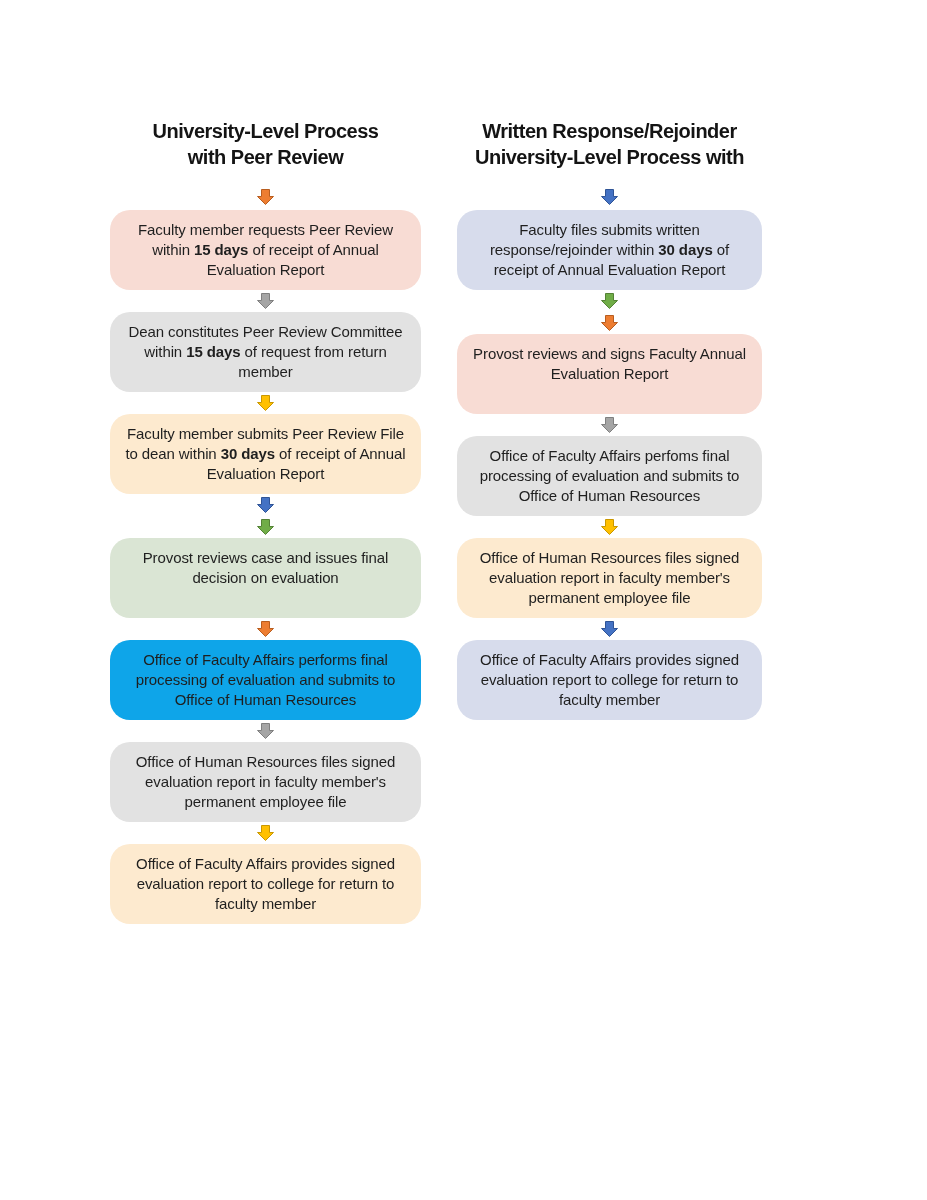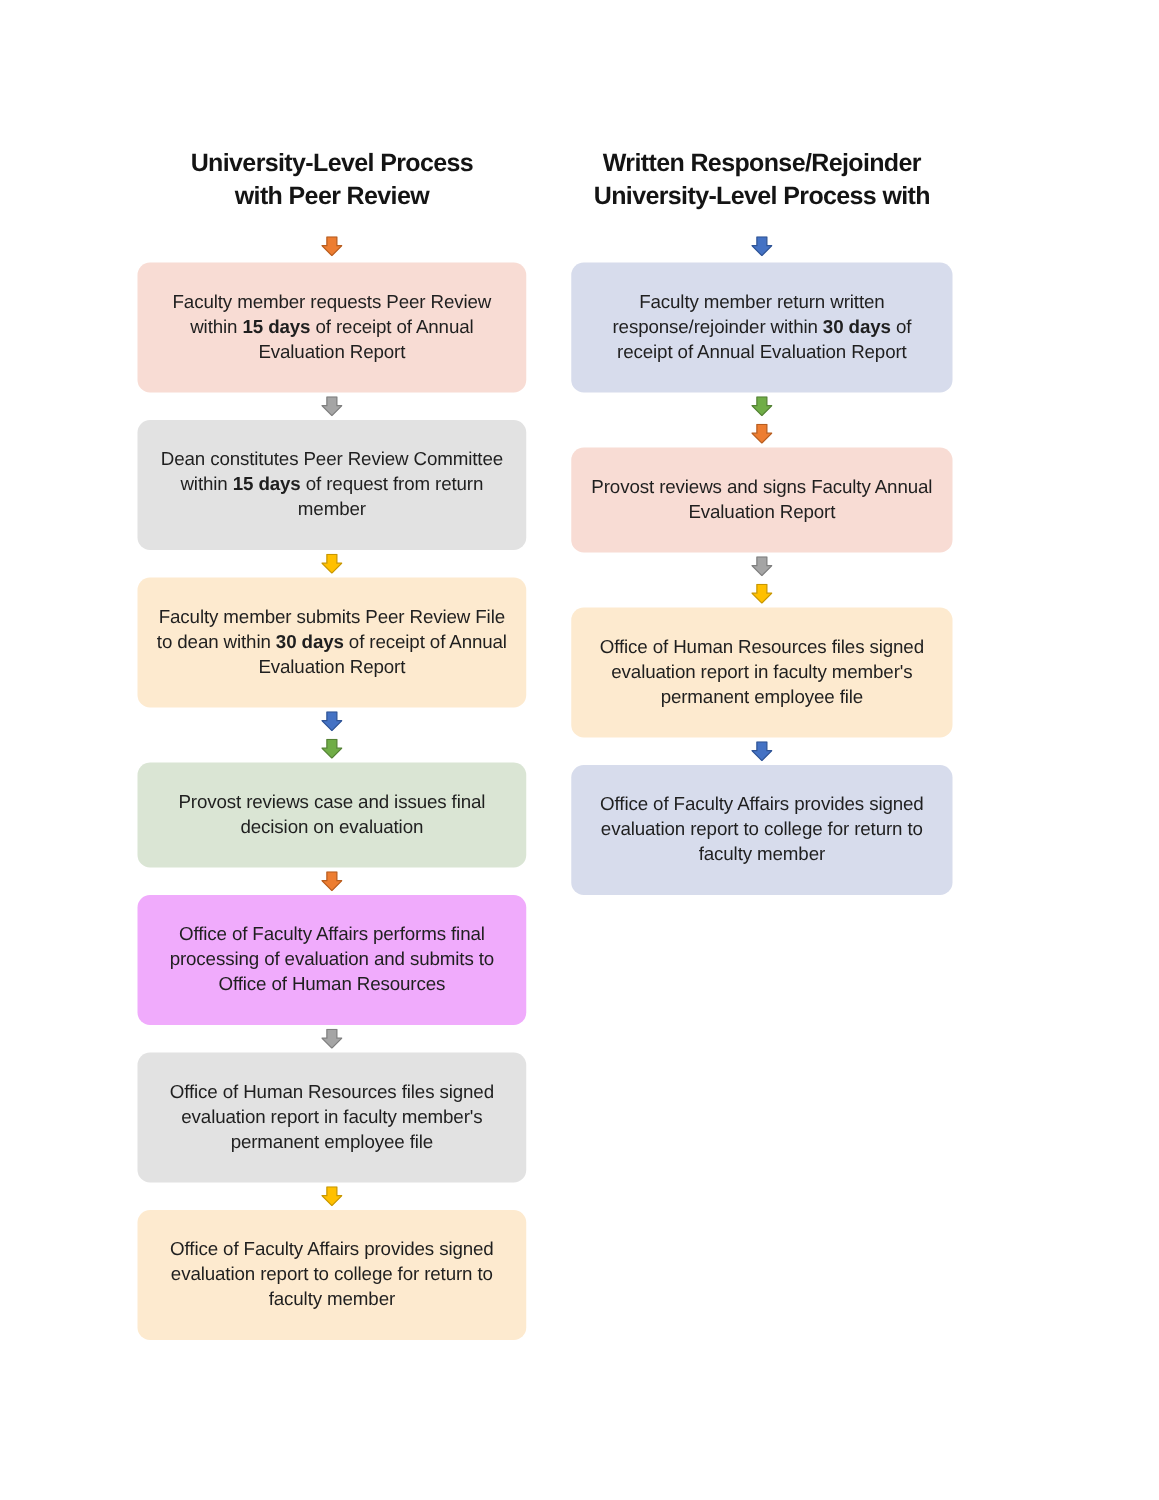--- a/index.html
+++ b/index.html
@@ -49,25 +49,25 @@
     justify-content: center;
   }
   .arrow-wrap.first {
     margin-top: 19px;
     margin-bottom: 5px;
   }
   .step-box {
     width: 100%;
     box-sizing: border-box;
     min-height: 80px;
-    border-radius: 10px;
+    border-radius: 20px;
     display: flex;
     justify-content: center;
     text-align: center;
-    padding: 22px 10px;
+    padding: 10px 10px;
   }
   .step-text {
     font-size: 15px;
     line-height: 20px;
     letter-spacing: -0.1px;
     color: #1f1f1f;
   }
   .step-text strong { font-weight: 700; }
 </style>
 </head>
@@ -127,21 +127,21 @@
   <div class="step-box" style="background-color: rgb(218, 229, 212);">
     <span class="step-text"><span>Provost reviews case and issues final decision on evaluation</span></span>
   </div>
 
   <div class="arrow-wrap">
     <svg width="17" height="16" viewBox="0 0 17 16" aria-hidden="true">
       <polygon points="4.5,0.5 12.5,0.5 12.5,7.5 16.5,7.5 8.5,15.5 0.5,7.5 4.5,7.5" stroke-width="1" stroke-linejoin="round" fill="#ED7D31" stroke="#B85D1F"></polygon>
     </svg>
   </div>
 
-  <div class="step-box" style="background-color: #f0abfc;">
+  <div class="step-box" style="background-color: #0ea5e9;">
     <span class="step-text"><span>Office of Faculty Affairs performs final processing of evaluation and submits to Office of Human Resources</span></span>
   </div>
 
   <div class="arrow-wrap">
     <svg width="17" height="16" viewBox="0 0 17 16" aria-hidden="true">
       <polygon points="4.5,0.5 12.5,0.5 12.5,7.5 16.5,7.5 8.5,15.5 0.5,7.5 4.5,7.5" stroke-width="1" stroke-linejoin="round" fill="#A5A5A5" stroke="#7F7F7F"></polygon>
     </svg>
   </div>
 
   <div class="step-box" style="background-color: rgb(226, 226, 226);">
@@ -166,21 +166,21 @@
       <span class="title-line">University-Level Process with</span>
     </h2>
     <div class="flow">
   <div class="arrow-wrap first">
     <svg width="17" height="16" viewBox="0 0 17 16" aria-hidden="true">
       <polygon points="4.5,0.5 12.5,0.5 12.5,7.5 16.5,7.5 8.5,15.5 0.5,7.5 4.5,7.5" stroke-width="1" stroke-linejoin="round" fill="#4472C4" stroke="#2F5496"></polygon>
     </svg>
   </div>
 
   <div class="step-box" style="background-color: rgb(215, 220, 236);">
-    <span class="step-text"><span>Faculty member return written response/rejoinder within </span><strong>30 days</strong><span> of receipt of Annual Evaluation Report</span></span>
+    <span class="step-text"><span>Faculty files submits written response/rejoinder within </span><strong>30 days</strong><span> of receipt of Annual Evaluation Report</span></span>
   </div>
 
   <div class="arrow-wrap">
     <svg width="17" height="16" viewBox="0 0 17 16" aria-hidden="true">
       <polygon points="4.5,0.5 12.5,0.5 12.5,7.5 16.5,7.5 8.5,15.5 0.5,7.5 4.5,7.5" stroke-width="1" stroke-linejoin="round" fill="#70AD47" stroke="#548235"></polygon>
     </svg>
   </div>
 
 
   <div class="arrow-wrap">
@@ -192,20 +192,23 @@
   <div class="step-box" style="background-color: rgb(248, 220, 212);">
     <span class="step-text"><span>Provost reviews and signs Faculty Annual Evaluation Report</span></span>
   </div>
 
   <div class="arrow-wrap">
     <svg width="17" height="16" viewBox="0 0 17 16" aria-hidden="true">
       <polygon points="4.5,0.5 12.5,0.5 12.5,7.5 16.5,7.5 8.5,15.5 0.5,7.5 4.5,7.5" stroke-width="1" stroke-linejoin="round" fill="#A5A5A5" stroke="#7F7F7F"></polygon>
     </svg>
   </div>
 
+  <div class="step-box" style="background-color: rgb(226, 226, 226);">
+    <span class="step-text"><span>Office of Faculty Affairs perfoms final processing of evaluation and submits to Office of Human Resources</span></span>
+  </div>
 
   <div class="arrow-wrap">
     <svg width="17" height="16" viewBox="0 0 17 16" aria-hidden="true">
       <polygon points="4.5,0.5 12.5,0.5 12.5,7.5 16.5,7.5 8.5,15.5 0.5,7.5 4.5,7.5" stroke-width="1" stroke-linejoin="round" fill="#FFC000" stroke="#C99700"></polygon>
     </svg>
   </div>
 
   <div class="step-box" style="background-color: rgb(253, 234, 207);">
     <span class="step-text"><span>Office of Human Resources files signed evaluation report in faculty member's permanent employee file</span></span>
   </div>

